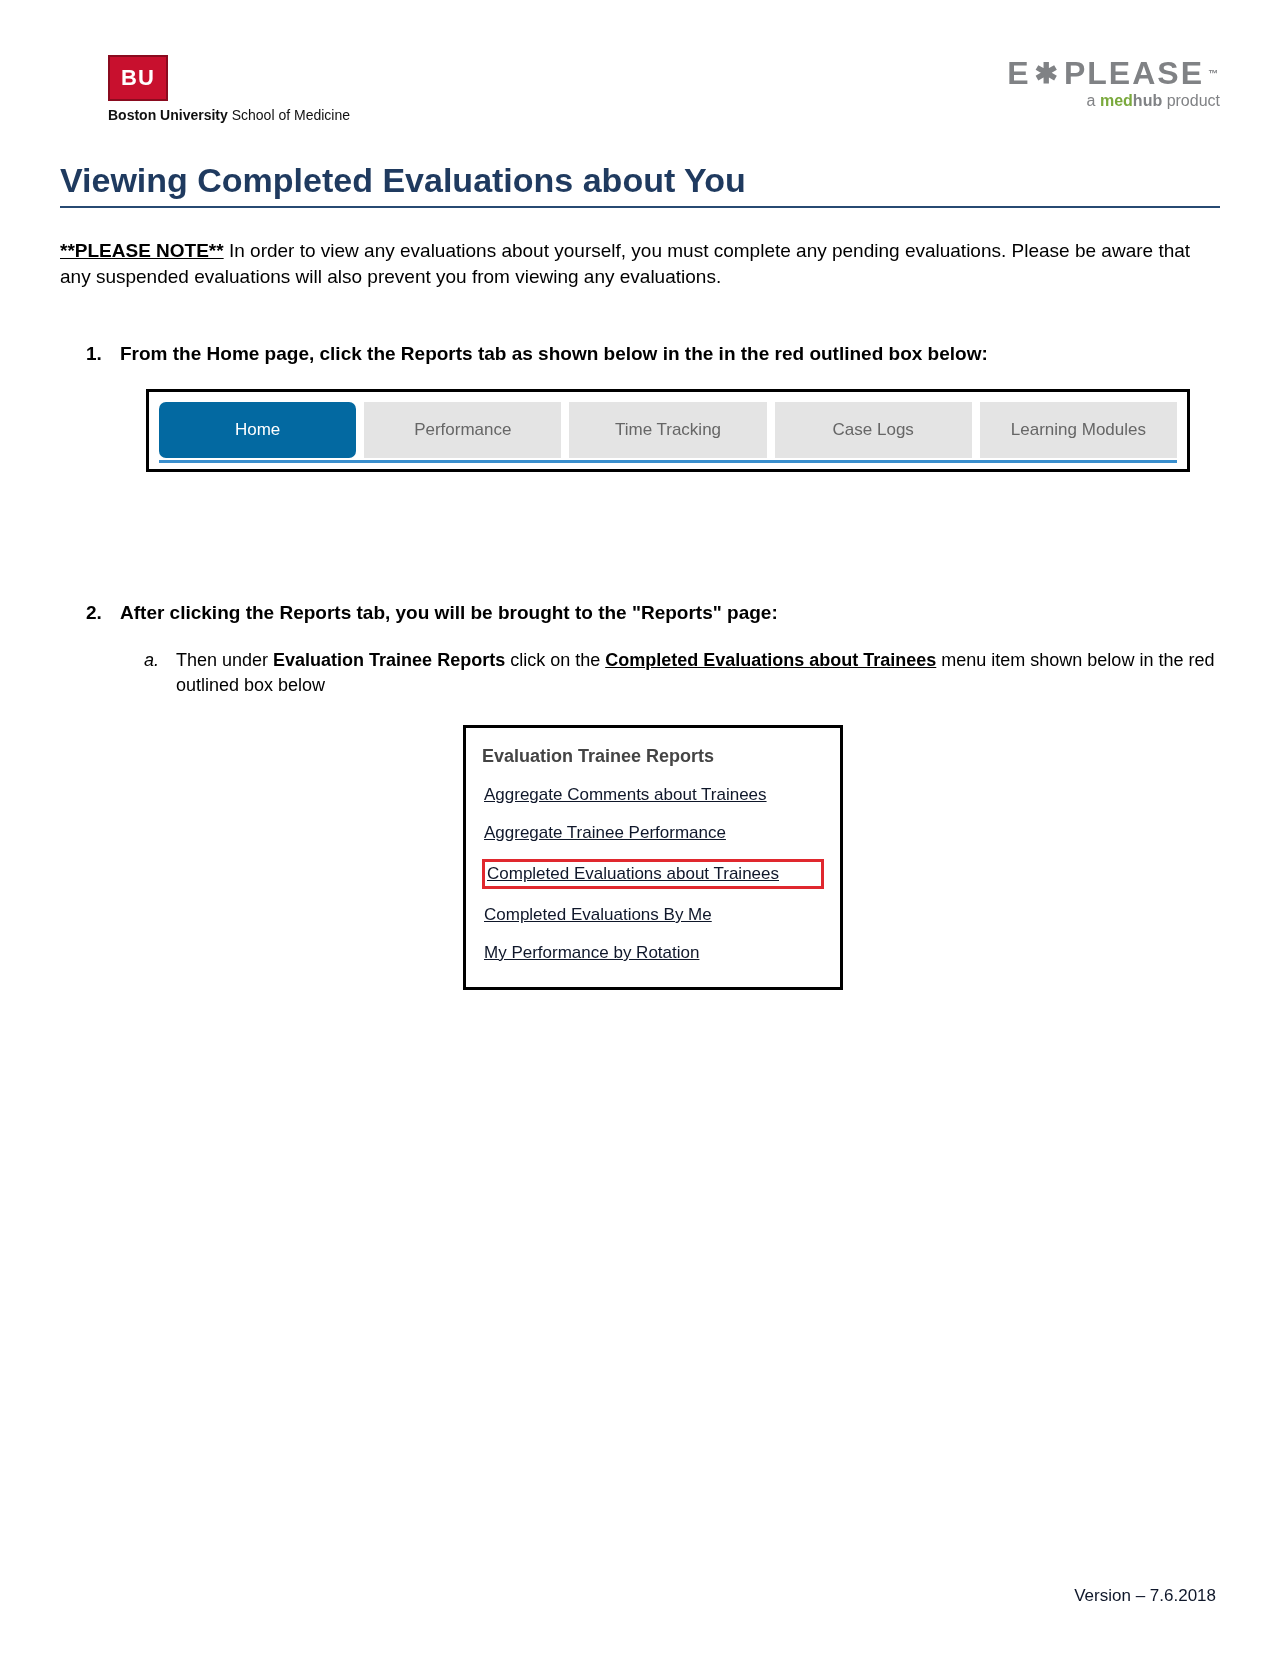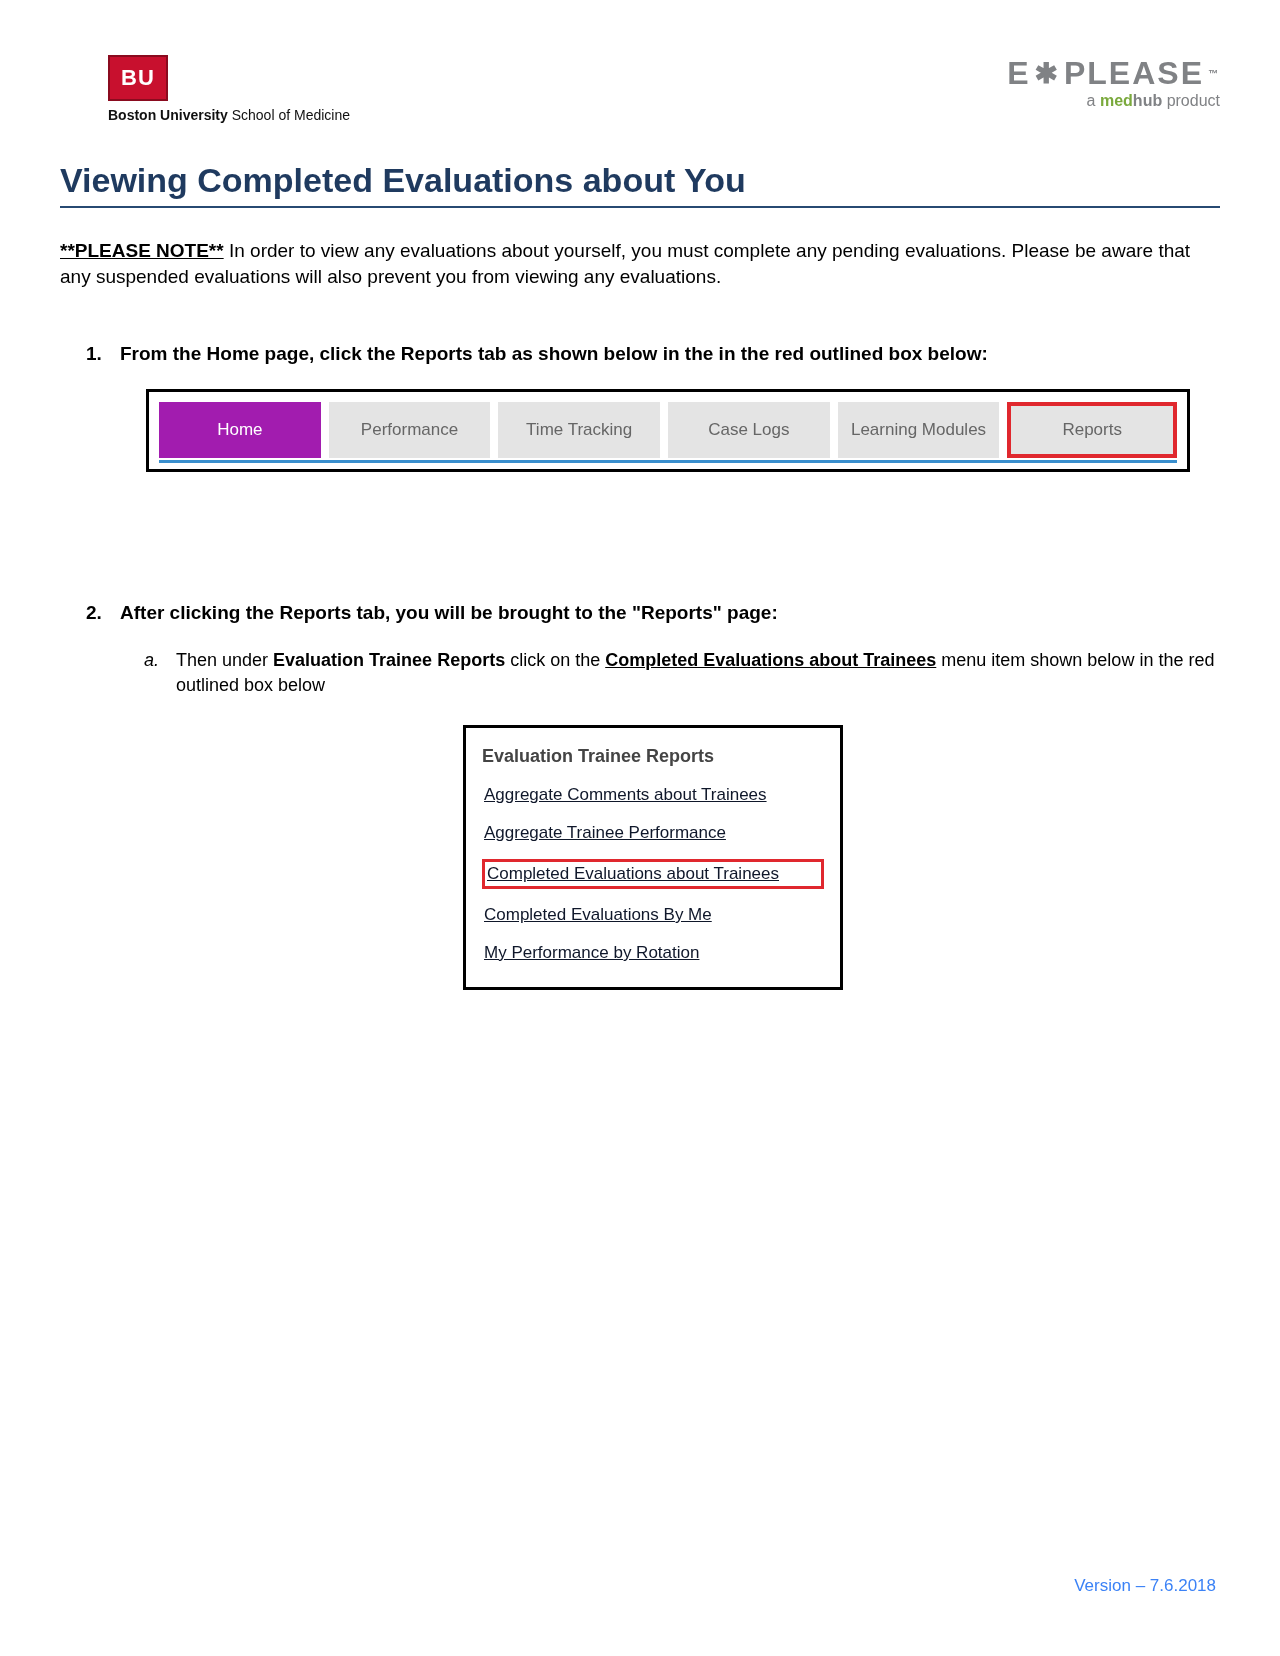--- a/index.html
+++ b/index.html
@@ -89,21 +89,21 @@
     background: #e4e4e4;
     display: flex;
     align-items: center;
     justify-content: center;
     font-size: 17px;
     color: #666;
     text-align: center;
     line-height: 1.2;
     padding: 4px 6px;
   }
-  .tab.active { background: #a21caf; color: #fff; }
+  .tab.active { background: #0369a1; color: #fff; border-radius: 7px; }
   .tab.outlined { border: 4px solid #e0282e; }
 
   
   .substep-wrap { margin-top: 130px; }
   .substep {
     font-size: 18px;
     margin-left: 58px;
     display: flex;
     line-height: 1.35;
   }
@@ -132,24 +132,24 @@
     font-size: 17px;
     margin-bottom: 14px;
     padding: 2px 2px;
   }
   .menu-shot a:last-child { margin-bottom: 0; }
   .menu-shot a.outlined { border: 3px solid #e0282e; }
 
   
   .footer {
     position: absolute;
-    bottom: 60px;
+    bottom: 50px;
     right: 64px;
     font-size: 17px;
-    color: #3b82f6;
+    color: #0f172a;
   }
 </style>
 </head>
 <body>
 
 <div class="header">
   <div class="bu-block">
     <div class="bu-logo">BU</div>
     <div class="bu-text">
       <b>Boston University</b><span> School of Medicine</span>
@@ -181,21 +181,20 @@
       <span class="step-num">1.</span>
       <span>From the Home page, click the Reports tab as shown below in the in the red outlined box below:</span>
     </div>
     <div class="tab-shot">
       <div class="tab-row">
         <div class="tab active">Home</div>
         <div class="tab">Performance</div>
         <div class="tab">Time Tracking</div>
         <div class="tab">Case Logs</div>
         <div class="tab">Learning Modules</div>
-        <div class="tab outlined">Reports</div>
       </div>
     </div>
   </li>
 
   <li class="substep-wrap">
     <div class="step-head">
       <span class="step-num">2.</span>
       <span>After clicking the Reports tab, you will be brought to the "Reports" page:</span>
     </div>
     <div class="substep">

